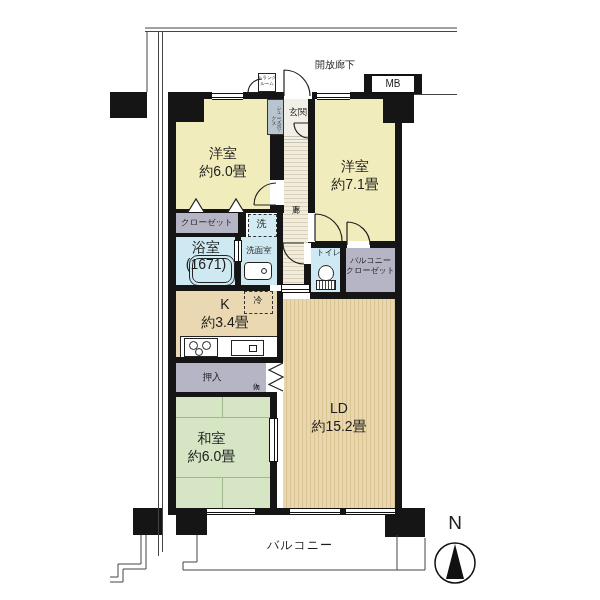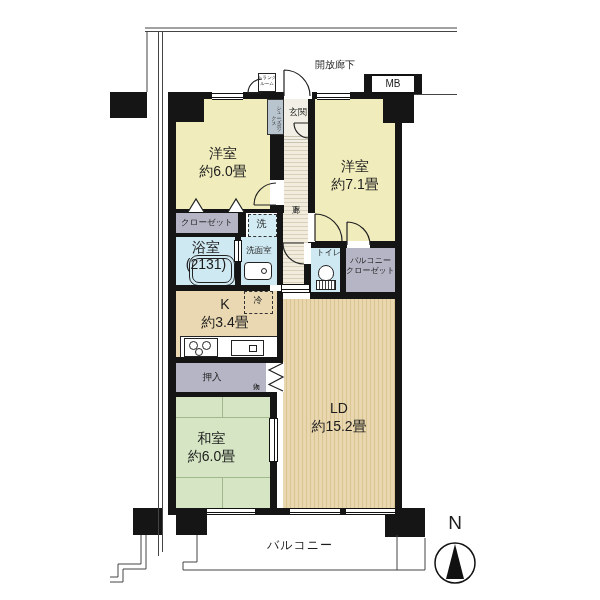--- a/index.html
+++ b/index.html
@@ -222,21 +222,21 @@
   </div>
   <div class="lbl" style="left:283px;top:400px;width:112px;font-size:14px;text-align:center;">
     <span>LD</span><br><span>約15.2畳</span>
   </div>
   <div class="lbl" style="left:176px;top:296px;width:98px;font-size:14px;">
     <span>K</span><br><span>約3.4畳</span>
   </div>
 
   <div class="lbl" style="left:176px;top:217px;width:62px;font-size:8.5px;">クローゼット</div>
   <div class="lbl" style="left:178px;top:239px;width:56px;font-size:14px;line-height:1.2;">
-    <span>浴室</span><br><span>(2131)</span>
+    <span>浴室</span><br><span>(1671)</span>
   </div>
   <div class="lbl" style="left:248px;top:218px;width:27px;font-size:10px;">洗</div>
   <div class="lbl" style="left:241px;top:245px;width:36px;font-size:8.5px;">洗面室</div>
   <div class="lbl" style="left:309px;top:248px;width:32px;font-size:8px;text-align:right;">トイレ</div>
   <div class="lbl" style="left:344px;top:256px;width:53px;font-size:8px;line-height:1.3;">
     <span>バルコニー</span><br><span>クローゼット</span>
   </div>
   <div class="lbl" style="left:244px;top:295px;width:28px;font-size:9px;">冷</div>
   <div class="lbl" style="left:176px;top:371px;width:72px;font-size:9.5px;">押入</div>
   <div class="lbl vlbl" style="left:253px;top:366px;height:24px;font-size:6.5px;">物入</div>

